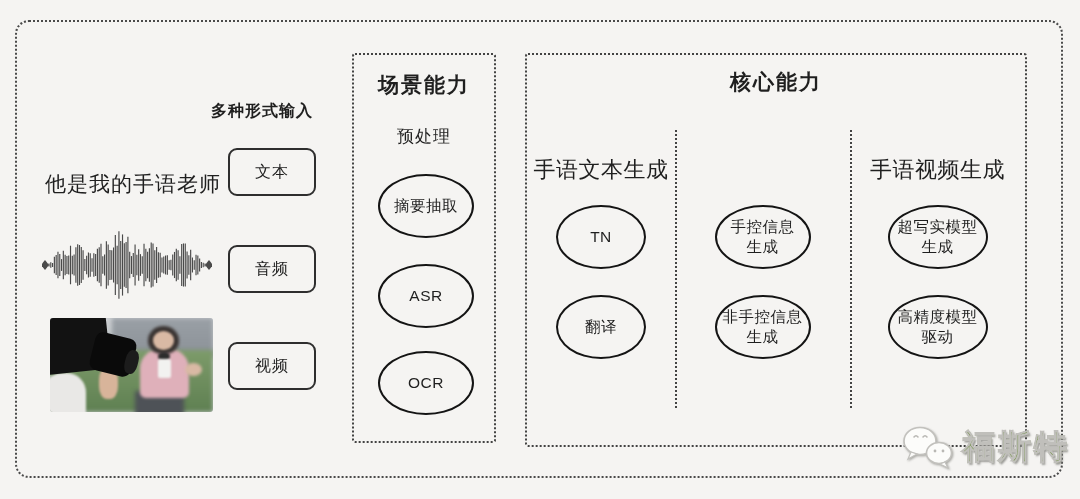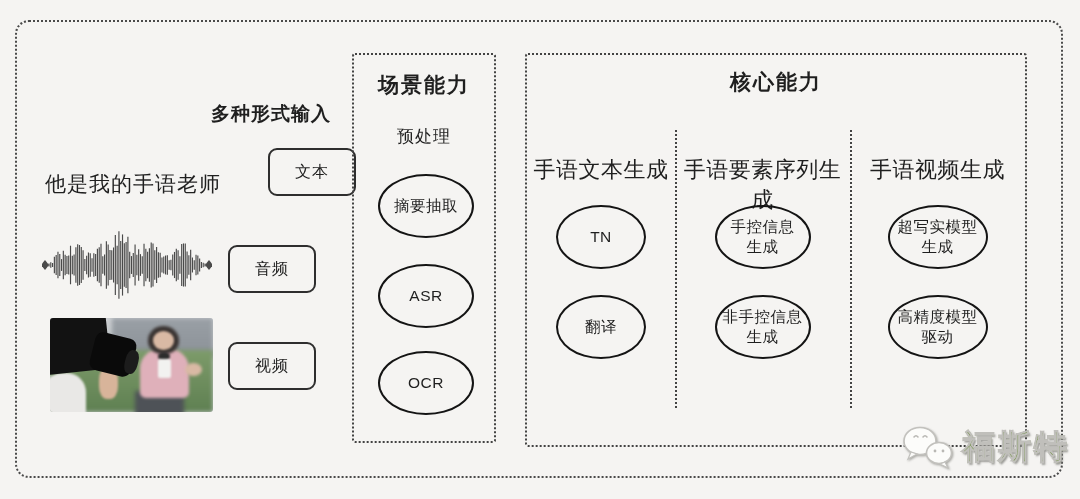--- a/index.html
+++ b/index.html
@@ -9,28 +9,28 @@
     font-family:"Liberation Sans","DejaVu Sans",sans-serif;
     color:#1f1f1f;
   }
   .abs{position:absolute;}
   
   .frame{
     left:15px;top:20px;width:1044px;height:454px;
     border:2px dotted #4a4a4a;border-radius:14px;
   }
   
-  .inputs-label{left:211px;top:101px;font-size:19px;font-weight:700;letter-spacing:1px;}
+  .inputs-label{left:211px;top:101px;font-size:16px;font-weight:700;letter-spacing:1px;}
   .sentence{left:45px;top:157px;font-size:21px;letter-spacing:1px;margin-top:13px;}
   .inbox{
     width:84px;height:44px;border:2px solid #2e2e2e;border-radius:9px;
     display:flex;align-items:center;justify-content:center;
     font-size:16px;background:transparent;letter-spacing:1px;
   }
-  .inbox-text{left:228px;top:148px;margin-left:40px;}
+  .inbox-text{left:228px;top:148px;}
   .inbox-audio{left:228px;top:245px;}
   .inbox-video{left:228px;top:342px;}
   .waveform{left:42px;top:228px;width:170px;height:74px;}
   
   .vthumb{left:50px;top:318px;width:163px;height:94px;border-radius:3px;overflow:hidden;background:#c6c9cc;}
   .vthumb *{position:absolute;}
   .vt-sky{left:0;top:0;width:100%;height:45%;background:linear-gradient(#cdd0d3,#b9bec0);filter:blur(1px);}
   .vt-buildings{left:38%;top:0;width:62%;height:42%;background:linear-gradient(#9aa0a6,#8b9197);filter:blur(2px);}
   .vt-green{left:0;top:34%;width:100%;height:66%;background:linear-gradient(#7d9b6a,#5f8052);filter:blur(2px);}
   .vt-skirt{left:52%;top:78%;width:30%;height:26%;background:#4e5257;filter:blur(2px);}
@@ -232,21 +232,20 @@
     <div class="col-title">手语文本生成</div>
     <div class="node core-node cn1">
       <span>TN</span>
     </div>
     <div class="node core-node cn2">
       <span>翻译</span>
     </div>
   </div>
 
   <div class="core-col cc2">
-    <div class="col-title">手语要素序列生成</div>
     <div class="node core-node cn1">
       <span>手控信息
 生成</span>
     </div>
     <div class="node core-node cn2">
       <span>非手控信息
 生成</span>
     </div>
   </div>
 

